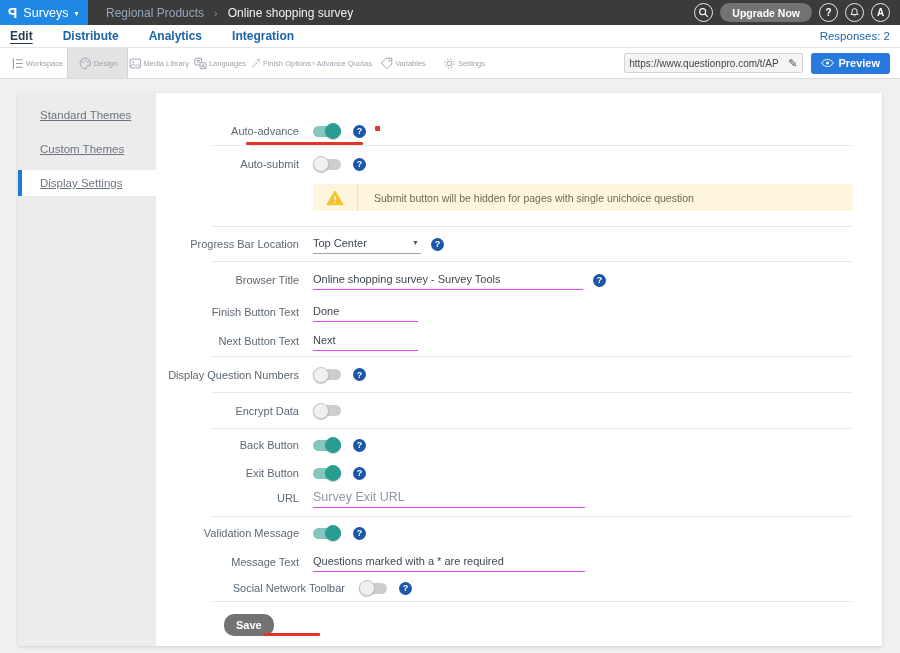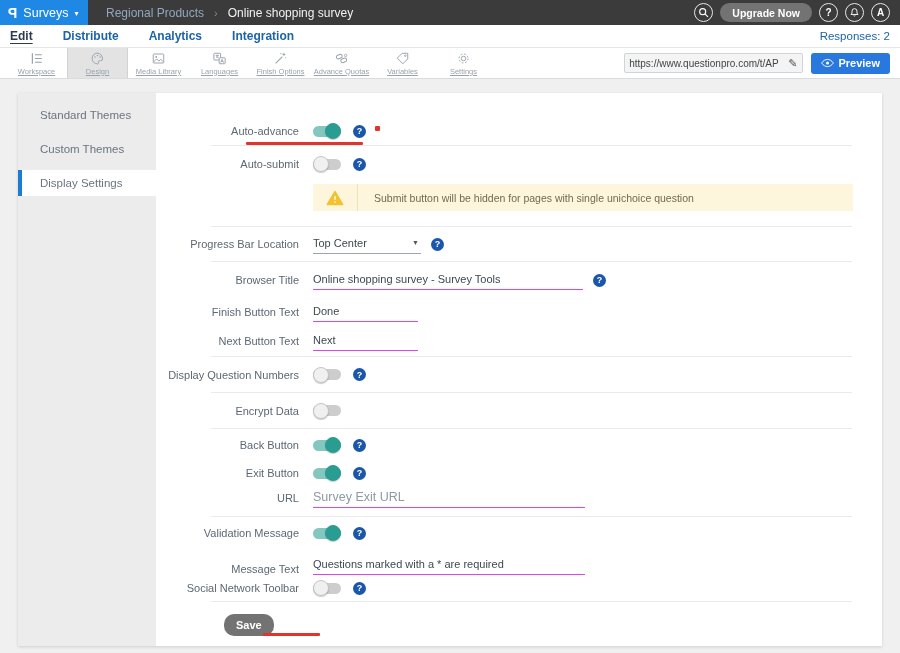--- a/index.html
+++ b/index.html
@@ -22,35 +22,35 @@
 
   
   .navrow { height:23px; background:#fff; display:flex; align-items:center; padding:11px 10px; border-bottom:1px solid #e4e7ea; }
   .navrow .item { font-size:12px; font-weight:bold; color:#1c63a8; margin-right:30px; cursor:pointer; }
   .navrow .item.active { color:#2e3a4e; text-decoration:underline; text-underline-offset:3px; }
   .navrow .spacer { flex:1; }
   .responses { color:#1c63a8; font-size:11.5px; }
 
   
   .toolbar { height:31px; background:#fff; border-bottom:1px solid #d9dcdf; display:flex; align-items:stretch; padding-left:6px; }
-  .tool { width:61px; display:flex; flex-direction:column; align-items:center; justify-content:center; gap:1px; cursor:pointer; color:#9aa2ac;text-decoration:underline; }
+  .tool { width:61px; display:flex; align-items:center; justify-content:center; gap:1px; cursor:pointer; color:#9aa2ac; }
   .tool svg { display:block; }
   .tool .tlabel { font-size:7.5px; color:#9aa2ac; white-space:nowrap; }
   .tool.active { background:#e3e3e3; border-left:1px solid #d2d2d2; border-right:1px solid #d2d2d2; }
   .toolbar .spacer { flex:1; }
   .urlbox { align-self:center; display:flex; align-items:center; height:20px; border:1px solid #cfd4d8; background:#f4f4f4; border-radius:2px; margin-right:8px; }
   .urlbox input { border:none; background:transparent; width:158px; font-size:10px; color:#444; padding:0 4px; font-family:"Liberation Sans",sans-serif; }
   .pencil { font-size:11px; color:#555; padding:0 5px; cursor:pointer; }
   .preview-btn { align-self:center; margin-right:10px; height:21px; background:#2878dd; color:#fff; border:none; border-radius:3px; font-size:11px; font-weight:bold; padding:0 10px; display:flex; align-items:center; gap:4px; cursor:pointer; }
 
   
   .page { position:relative; height:575px; padding:14px 18px 8px; }
   .panel { position:relative; width:864px; height:553px; background:#fff; box-shadow:0 1px 3px rgba(0,0,0,.14); display:flex; }
   .sidebar { width:138px; background:#ececed; flex-shrink:0; padding-top:1px; }
-  .side-item { height:26px; line-height:26px; padding-left:22px; font-size:11.5px; color:#6b7480; cursor:pointer; margin-top:8px; }
+  .side-item { height:26px; line-height:26px; padding-left:22px; font-size:11.5px; color:#6b7480; cursor:pointer; margin-top:8px;text-decoration:underline; }
   .side-item.active { background:#fff; border-left:4px solid #1c7bd4; padding-left:18px; }
 
   .content { position:relative; flex:1; overflow:hidden; }
   .row { display:flex; align-items:center; }
   .lbl { width:157px; text-align:right; padding-right:14px; font-size:11px; color:#5c6874; flex-shrink:0; }
   .divider { border-top:1px solid #e9eaec; margin:0 30px 0 55px; }
 
   
   .toggle { position:relative; width:28px; height:11px; border-radius:6px; background:#cdcdcd; cursor:pointer; flex-shrink:0; }
   .toggle .knob { position:absolute; top:-2.5px; left:0; width:16px; height:16px; border-radius:50%; background:#f0f0f0; border:1px solid #c6c6c6; box-shadow:0 1px 1px rgba(0,0,0,.2); }
@@ -89,22 +89,22 @@
   .r-browser { height:36px; }
   .r-next { height:30px; }
   .r-finish { height:28px; }
   .r-dqn { height:35px; }
   .r-encrypt { height:35px; }
   .r-back { height:32px; }
   .r-exit { height:24px; }
   .r-url { height:26px; }
   .sec7-pad { height:5px; }
   .r-validation { height:32px; }
-  .r-message { height:26px;align-items:flex-end; }
-  .r-social { height:26px; }
+  .r-message { height:26px; }
+  .r-social { height:26px;padding-left:46px; }
   .r-save { margin-top:12px; }
 </style>
 </head>
 <body>
 
 <header class="topbar">
   <div class="brand">
     <span class="logo">P</span>
     <span class="product">Surveys</span>
     <span class="caret">▾</span>

